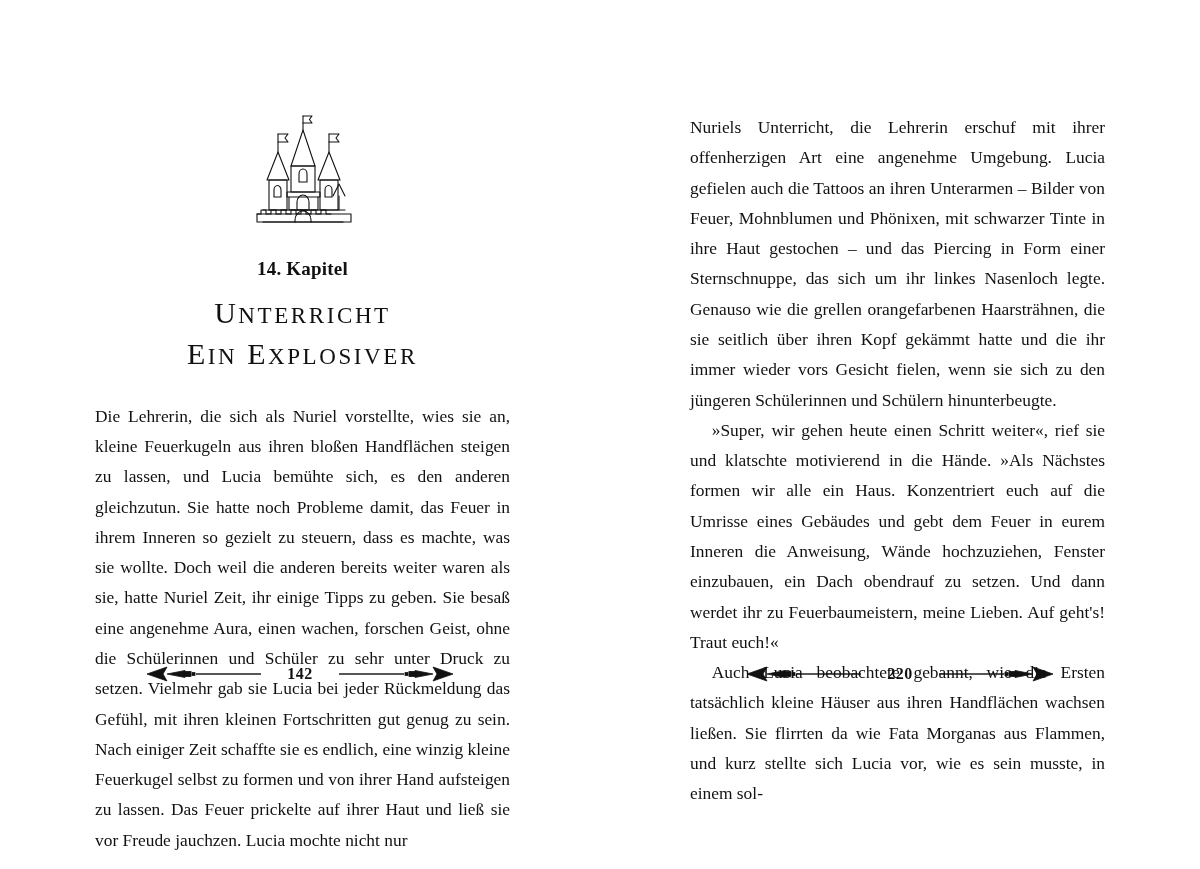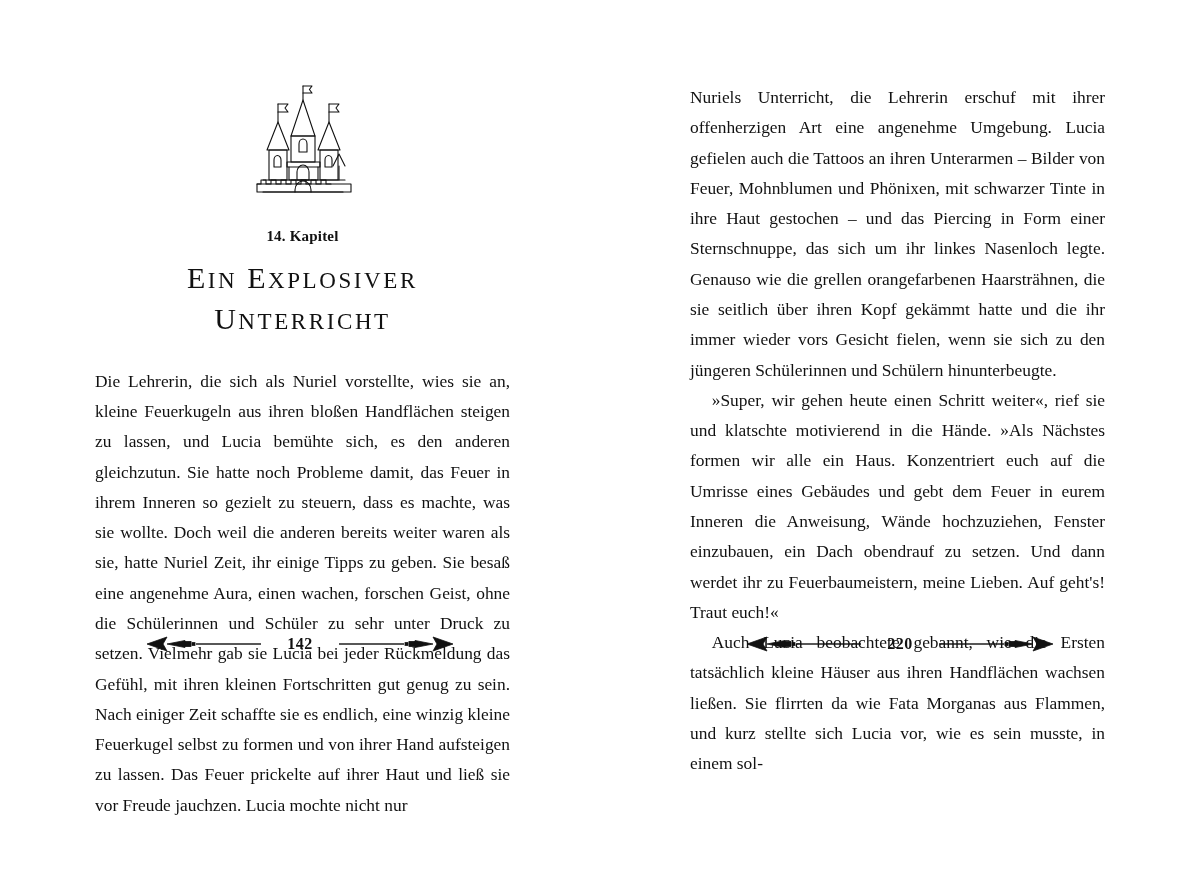--- a/index.html
+++ b/index.html
@@ -18,38 +18,39 @@
     position: relative;
     width: 1200px;
     height: 869px;
     display: flex;
   }
   .page {
     position: relative;
     width: 600px;
     height: 706px;
     box-sizing: border-box;
+    margin-top: 30px;
   }
   .page-left {
     padding: 0 90px 0 95px;
   }
   .page-right {
     padding: 0 95px 0 90px;
   }
   
   .chapter-ornament {
     margin-top: 78px;
     display: flex;
     justify-content: center;
     align-items: flex-end;
     height: 130px;
   }
   .chapter-number {
     text-align: center;
-    font-size: 15px;
+    font-size: 19px;
     font-weight: bold;
     letter-spacing: 0.2px;
     margin-top: 20px;
     color: #111;
   }
   .chapter-title {
     text-align: center;
     font-size: 30px;
     letter-spacing: 2.4px;
     line-height: 1.38;
@@ -155,22 +156,22 @@
         <path d="M62 112 v-2 a8 9 0 0 1 16 0 v2"></path>
 
         <path d="M112 86 l-6 -12 -6 12"></path>
         <path d="M106 86 v14"></path>
       </svg>
     </div>
 
     <div class="chapter-number">14. Kapitel</div>
 
     <div class="chapter-title">
+      <span class="ln"><span class="sc"><span class="first">U</span><span class="rest">NTERRICHT</span></span></span>
       <span class="ln"><span class="sc"><span class="first">E</span><span class="rest">IN</span></span> <span class="sc"><span class="first">E</span><span class="rest">XPLOSIVER</span></span></span>
-      <span class="ln"><span class="sc"><span class="first">U</span><span class="rest">NTERRICHT</span></span></span>
     </div>
 
     <div class="body-text">
       <p>Die Lehrerin, die sich als Nuriel vorstellte, wies sie an, kleine Feuerkugeln aus ihren bloßen Handflächen steigen zu lassen, und Lucia bemühte sich, es den anderen gleichzutun. Sie hatte noch Probleme damit, das Feuer in ihrem Inneren so gezielt zu steuern, dass es machte, was sie wollte. Doch weil die anderen bereits weiter waren als sie, hatte Nuriel Zeit, ihr einige Tipps zu geben. Sie besaß eine angenehme Aura, einen wachen, forschen Geist, ohne die Schülerinnen und Schüler zu sehr unter Druck zu setzen. Vielmehr gab sie Lucia bei jeder Rückmeldung das Gefühl, mit ihren kleinen Fortschritten gut genug zu sein. Nach einiger Zeit schaffte sie es endlich, eine winzig kleine Feuerkugel selbst zu formen und von ihrer Hand aufsteigen zu lassen. Das Feuer prickelte auf ihrer Haut und ließ sie vor Freude jauchzen. Lucia mochte nicht nur</p>
     </div>
 
     <div class="footer">
       <span>
         <svg class="orn" width="118" height="20" viewBox="0 0 118 20" fill="#111" stroke="#111" stroke-width="0.8">
           <path d="M2 10 L22 3 L18 10 L22 17 Z"></path>

